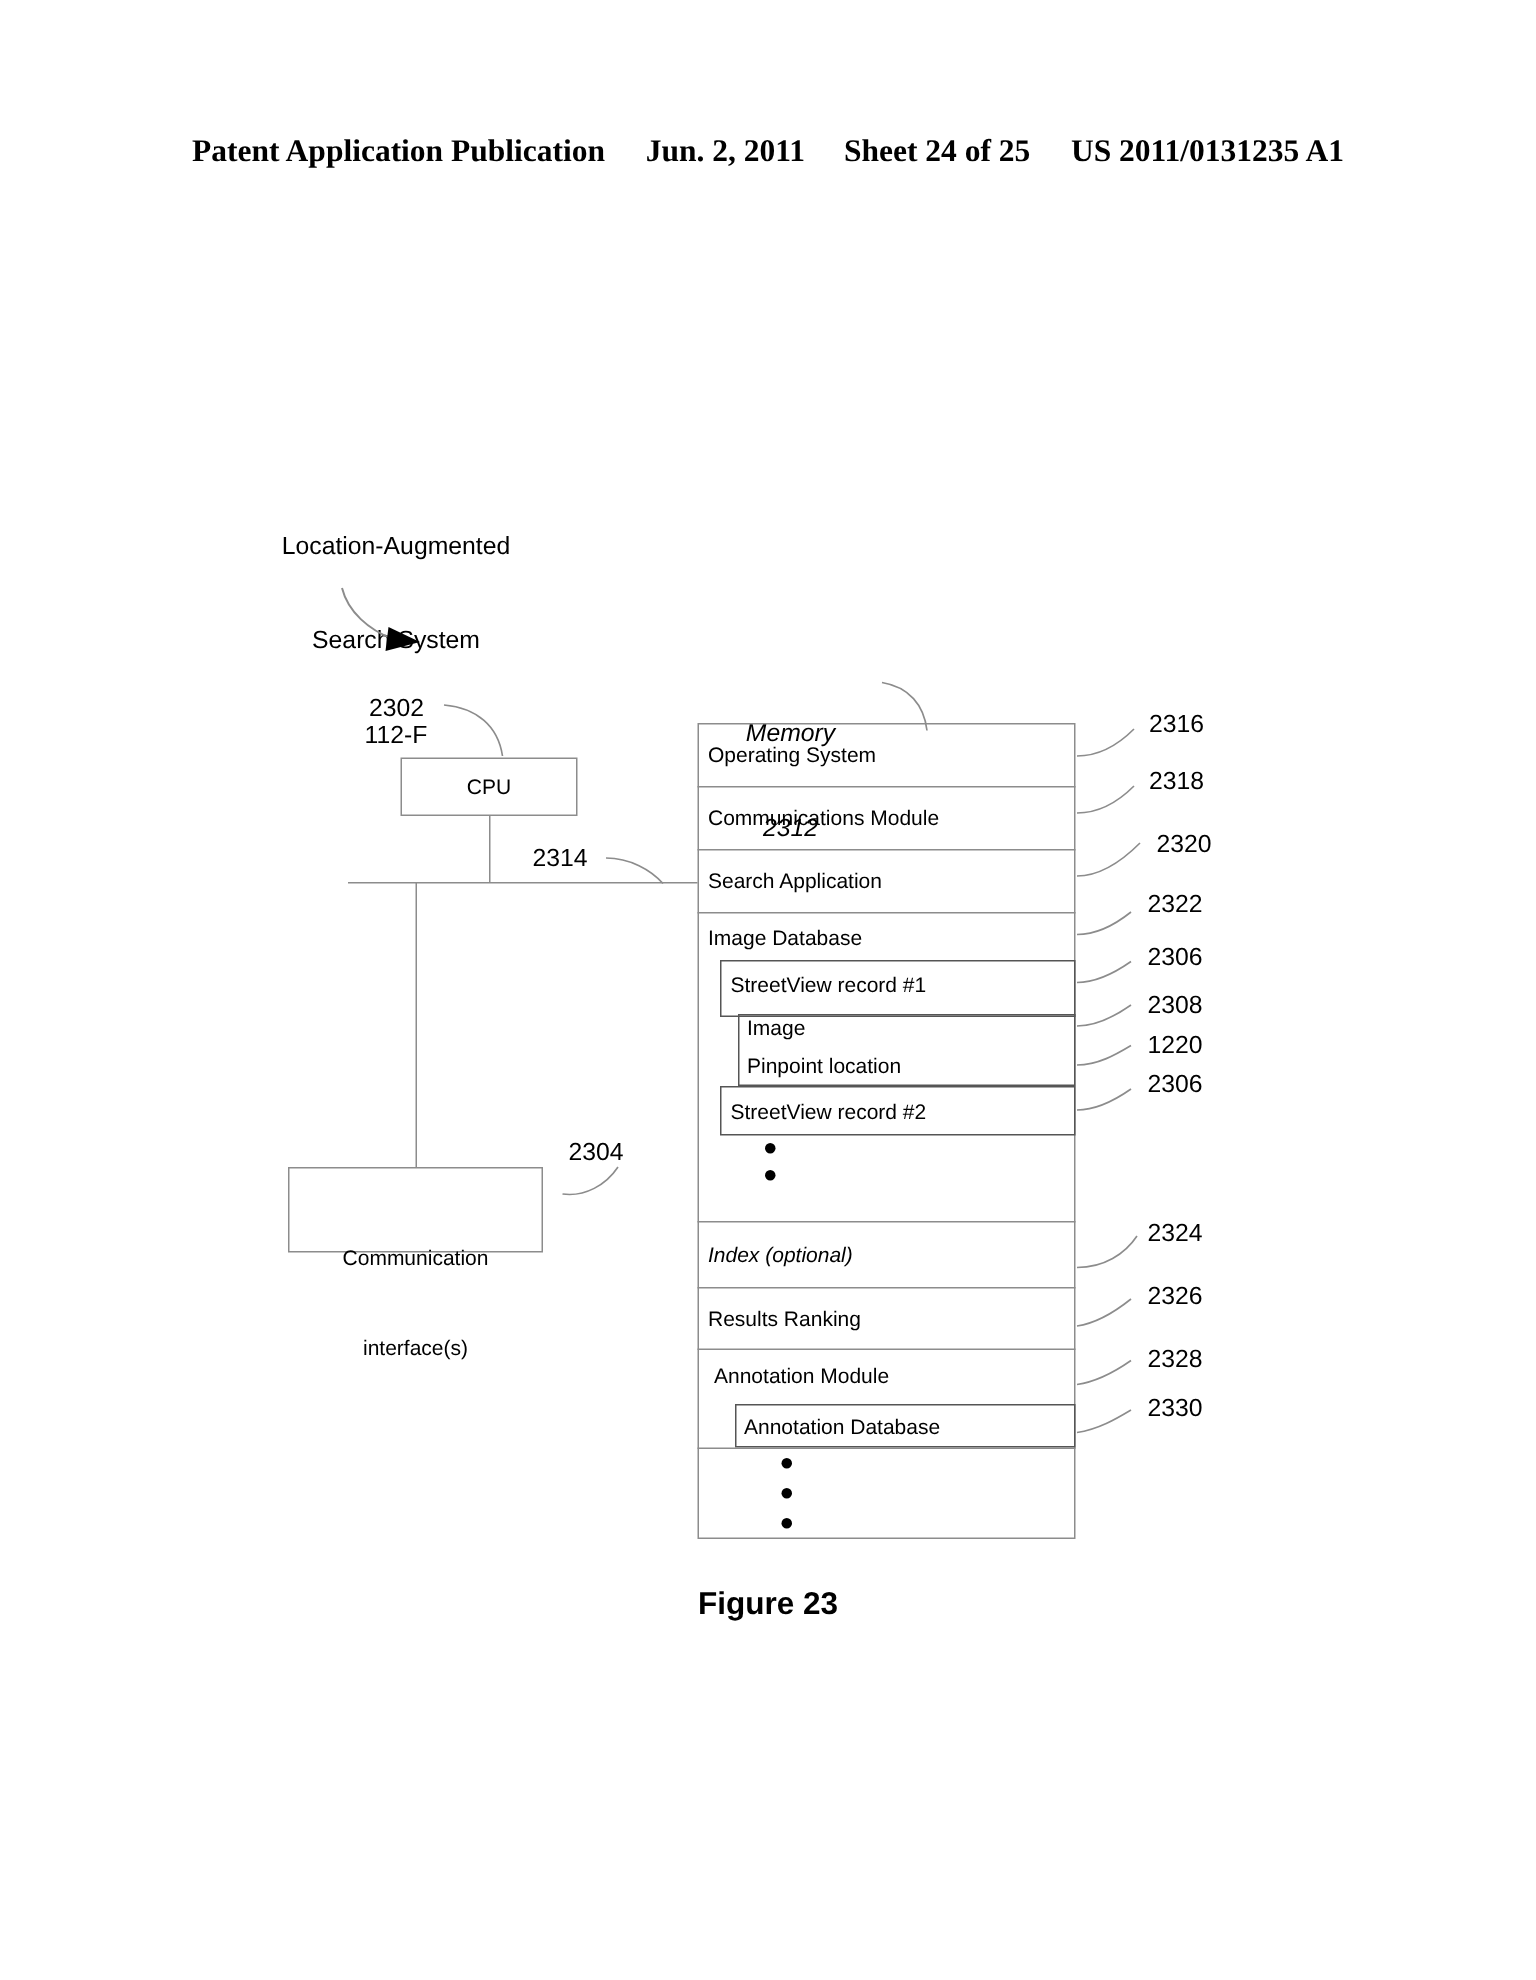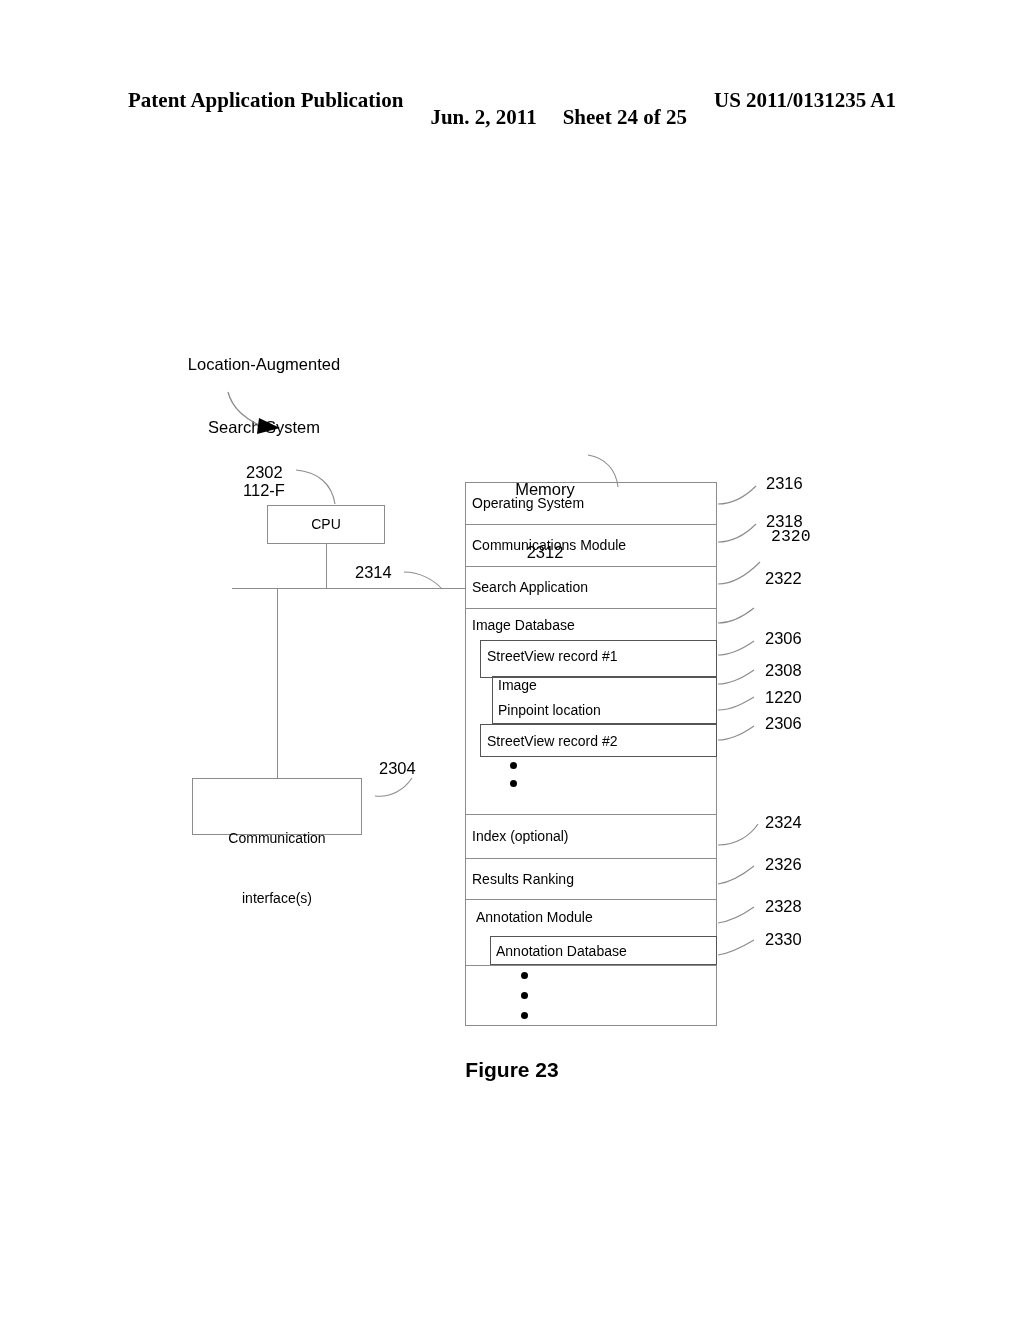--- a/index.html
+++ b/index.html
@@ -31,21 +31,21 @@
     font-family: "Liberation Serif", serif;
     font-weight: bold;
     font-size: 21px;
     letter-spacing: 0px;
   }
   .hdr-inner {
     display: flex;
     justify-content: space-between;
     padding: 0 128px 0 128px;
   }
-  .hdr-mid { display: flex; gap: 26px; margin-top: 17px; }
+  .hdr-mid { display: flex; gap: 26px; }
 
   
   .lbl {
     position: absolute;
     font-size: 16.5px;
     line-height: 21px;
     white-space: pre;
   }
   .lbl.ctr { text-align: center; }
 
@@ -142,21 +142,21 @@
 
   <div class="vline" style="left:277px; top:588px; height:190px;"></div>
 
   <div class="box" style="left:192px; top:778px; width:170px; height:57px;"></div>
   <div class="box-label" style="left:192px; top:788px; width:170px; text-align:center;">
     <div>Communication</div>
     <div>interface(s)</div>
   </div>
   <div class="lbl" style="left:379px; top:758px;">2304</div>
 
-  <div class="lbl ctr" style="left:480px; top:437px; width:130px;">
+  <div class="lbl ctr" style="left:462px; top:437px; width:130px;font-style:italic;">
     <div>Memory</div>
     <div>2312</div>
   </div>
 
   <div class="box" style="left:465px; top:482px; width:252px; height:544px;"></div>
 
   <div class="box-label" style="left:472px; top:493px;">Operating System</div>
   <div class="hline" style="left:465px; top:524px; width:252px;"></div>
 
   <div class="box-label" style="left:472px; top:535px;">Communications Module</div>
@@ -177,43 +177,43 @@
   <div class="box box-dark" style="left:480px; top:724px; width:237px; height:33px;"></div>
   <div class="box-label" style="left:487px; top:731px;">StreetView record #2</div>
 
   <div class="dots" style="left:510px; top:762px; gap:11px;">
     <i></i>
       <i></i>
   </div>
 
   <div class="hline" style="left:465px; top:814px; width:252px;"></div>
 
-  <div class="box-label" style="left:472px; top:826px;">Index (optional)</div>
+  <div class="box-label" style="left:472px; top:826px;font-style:italic;">Index (optional)</div>
   <div class="hline" style="left:465px; top:858px; width:252px;"></div>
 
   <div class="box-label" style="left:472px; top:869px;">Results Ranking</div>
   <div class="hline" style="left:465px; top:899px; width:252px;"></div>
 
   <div class="box-label" style="left:476px; top:907px;">Annotation Module</div>
 
   <div class="box box-dark" style="left:490px; top:936px; width:227px; height:29px;"></div>
   <div class="box-label" style="left:496px; top:941px;">Annotation Database</div>
 
   <div class="hline" style="left:465px; top:965px; width:252px;"></div>
 
   <div class="dots" style="left:521px; top:972px; gap:13px;">
     <i></i>
       <i></i>
       <i></i>
   </div>
 
   <div class="lbl" style="left:766px; top:473px;">2316</div>
   <div class="lbl" style="left:766px; top:511px;">2318</div>
-  <div class="lbl" style="left:771px; top:526px;font-family:Liberation Mono, monospace;">2320</div>
-  <div class="lbl" style="left:765px; top:568px;">2322</div>
+  <div class="lbl" style="left:771px; top:553px;">2320</div>
+  <div class="lbl" style="left:765px; top:593px;">2322</div>
   <div class="lbl" style="left:765px; top:628px;">2306</div>
   <div class="lbl" style="left:765px; top:660px;">2308</div>
   <div class="lbl" style="left:765px; top:687px;">1220</div>
   <div class="lbl" style="left:765px; top:713px;">2306</div>
   <div class="lbl" style="left:765px; top:812px;">2324</div>
   <div class="lbl" style="left:765px; top:854px;">2326</div>
   <div class="lbl" style="left:765px; top:896px;">2328</div>
   <div class="lbl" style="left:765px; top:929px;">2330</div>
 
   <svg class="overlay" viewBox="0 0 1024 1320">

